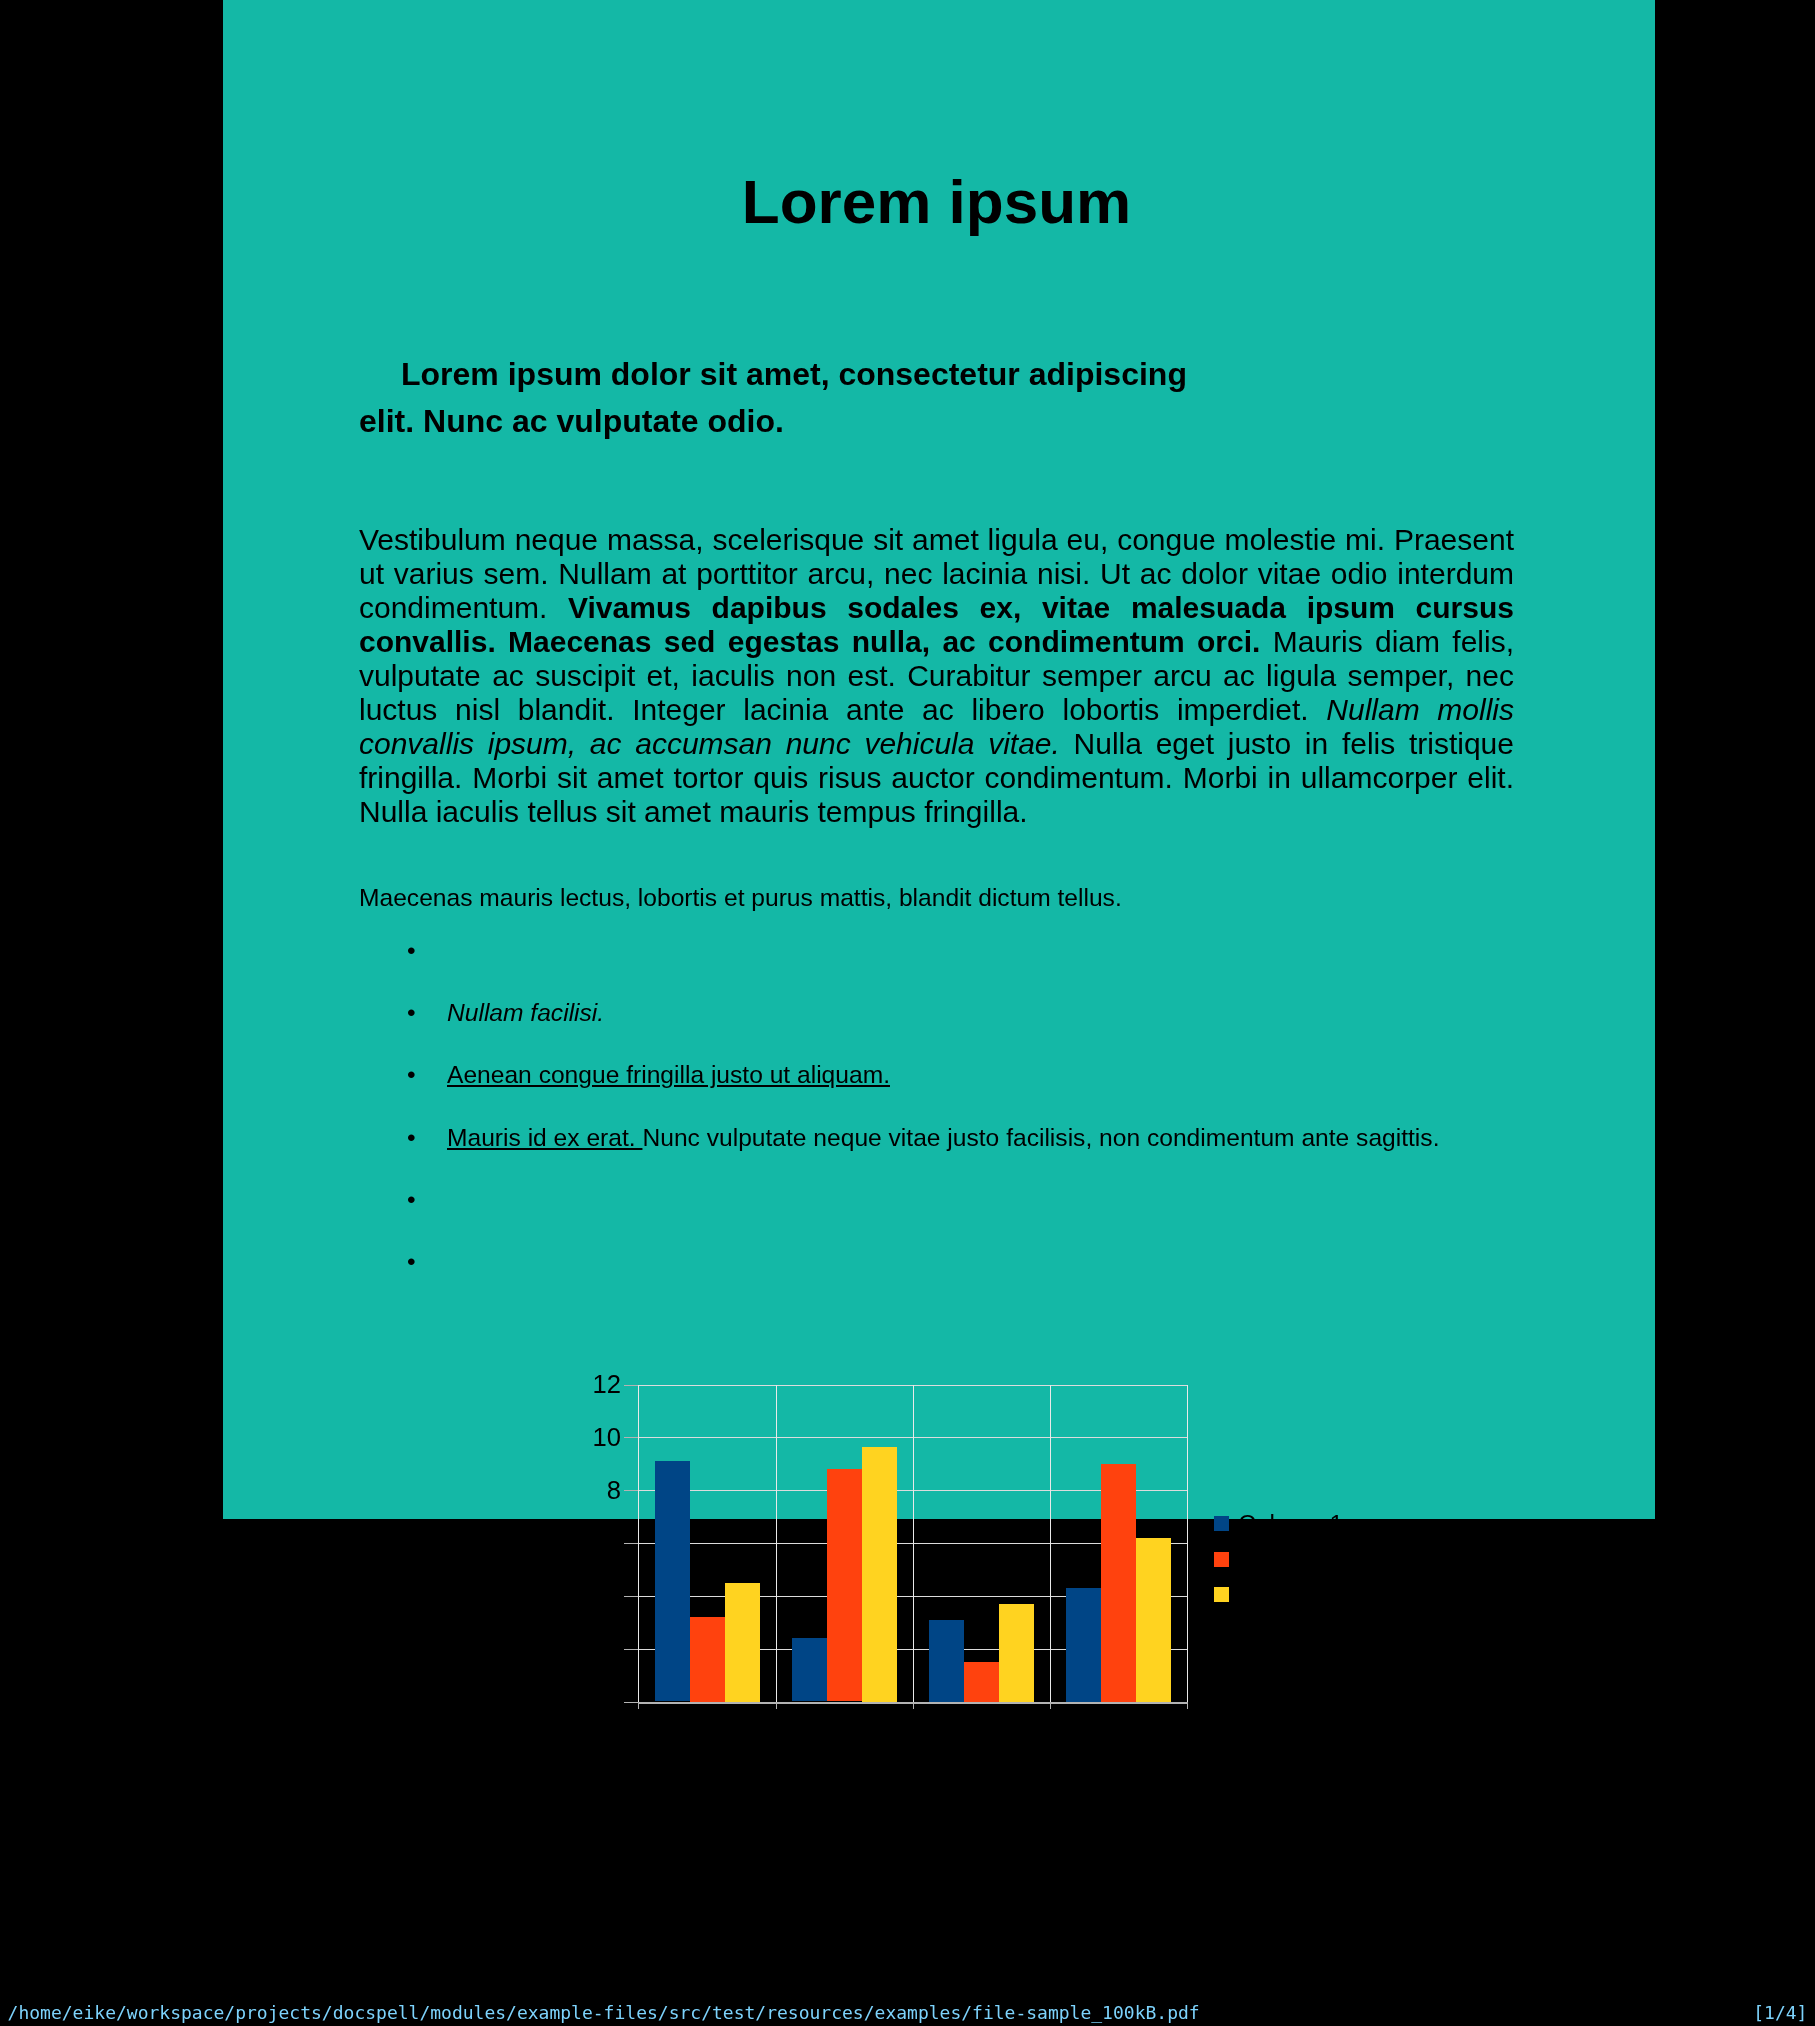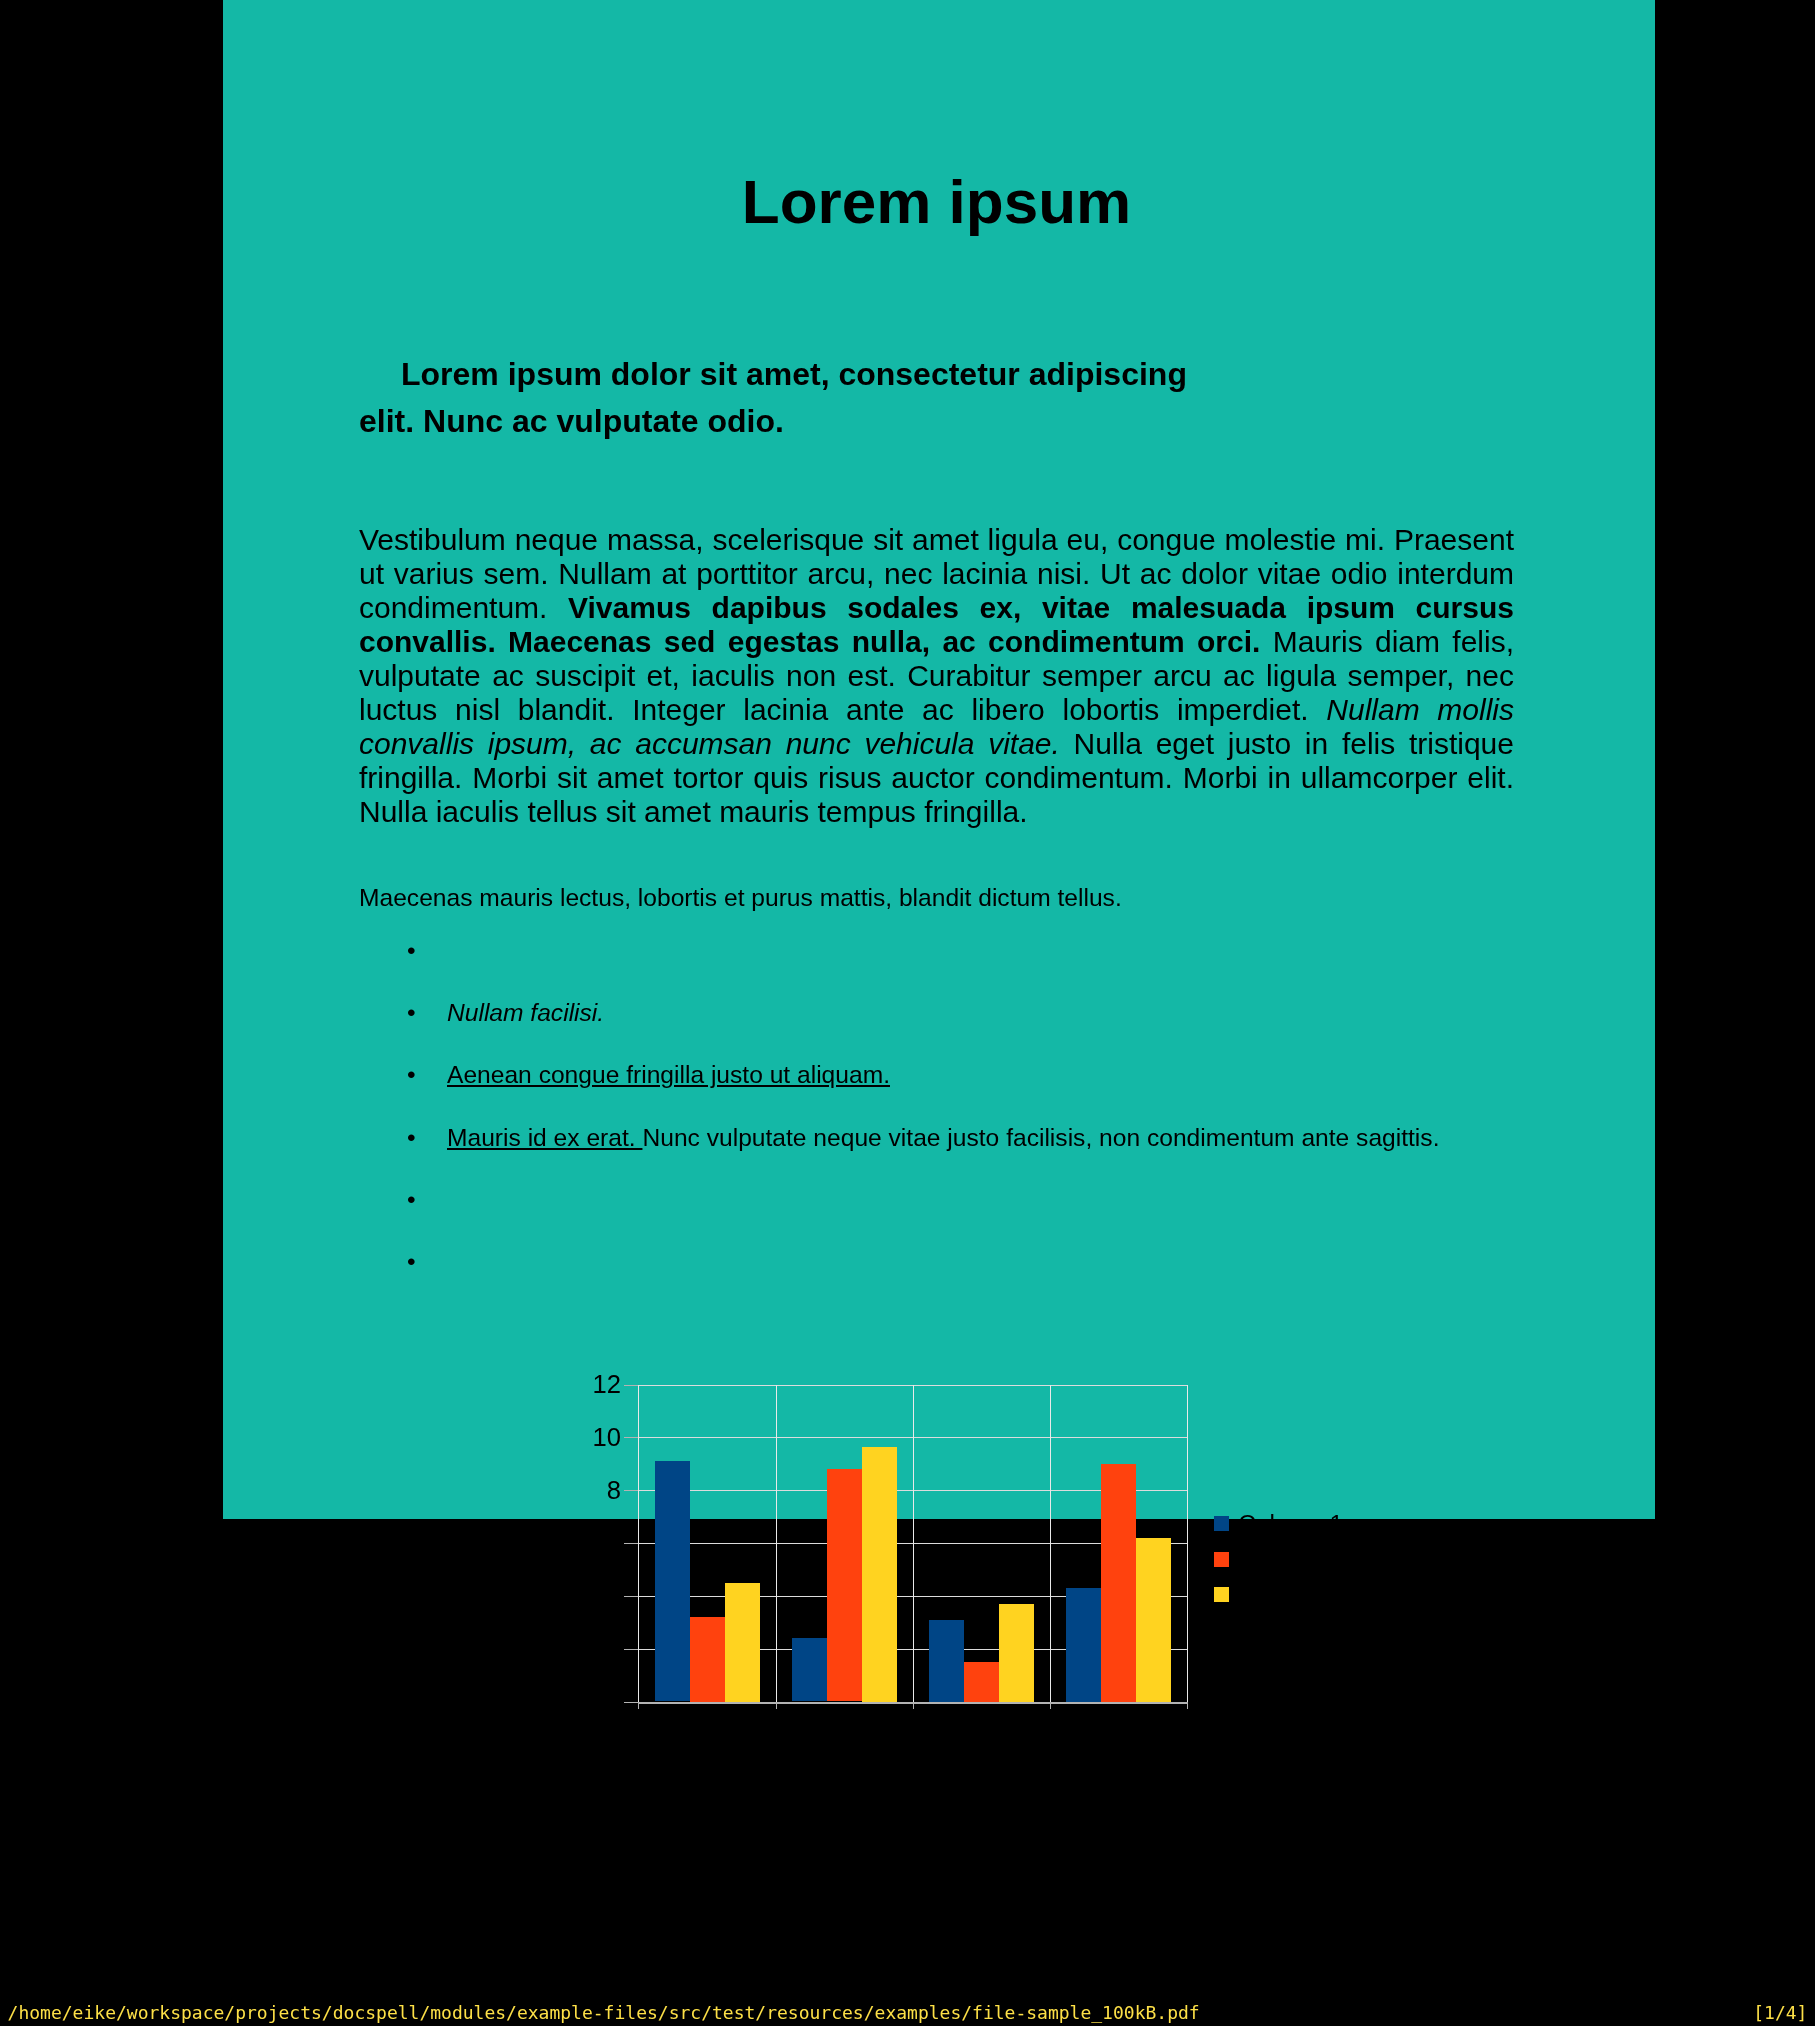--- a/index.html
+++ b/index.html
@@ -52,21 +52,21 @@
   .ytick { height:0.9px; background:#b3b3b3; }
   .xtick { width:0.9px; background:#b3b3b3; }
   .ylab { width:76px; text-align:right; font-size:25.6px; line-height:25.6px; }
   .xlab { width:137px; text-align:center; font-size:25.6px; line-height:25.6px; }
   .bar { }
   .lg-swatch { width:15px; height:15px; }
   .lg-label { font-size:24.6px; line-height:25.6px; white-space:nowrap; }
 
   .statusbar {
     position:absolute; left:0; top:1999px; width:1815px; height:27.4px;
-    background:#000; color:#fde047;
+    background:#000; color:#7dd3fc;
     font-family:"DejaVu Sans Mono", monospace; font-size:18px;
     display:flex; align-items:center; justify-content:space-between;
     padding:0 7.6px; box-sizing:border-box;
   }
 </style>
 </head>
 <body>
 
 <div class="screen">
   <div class="page">

